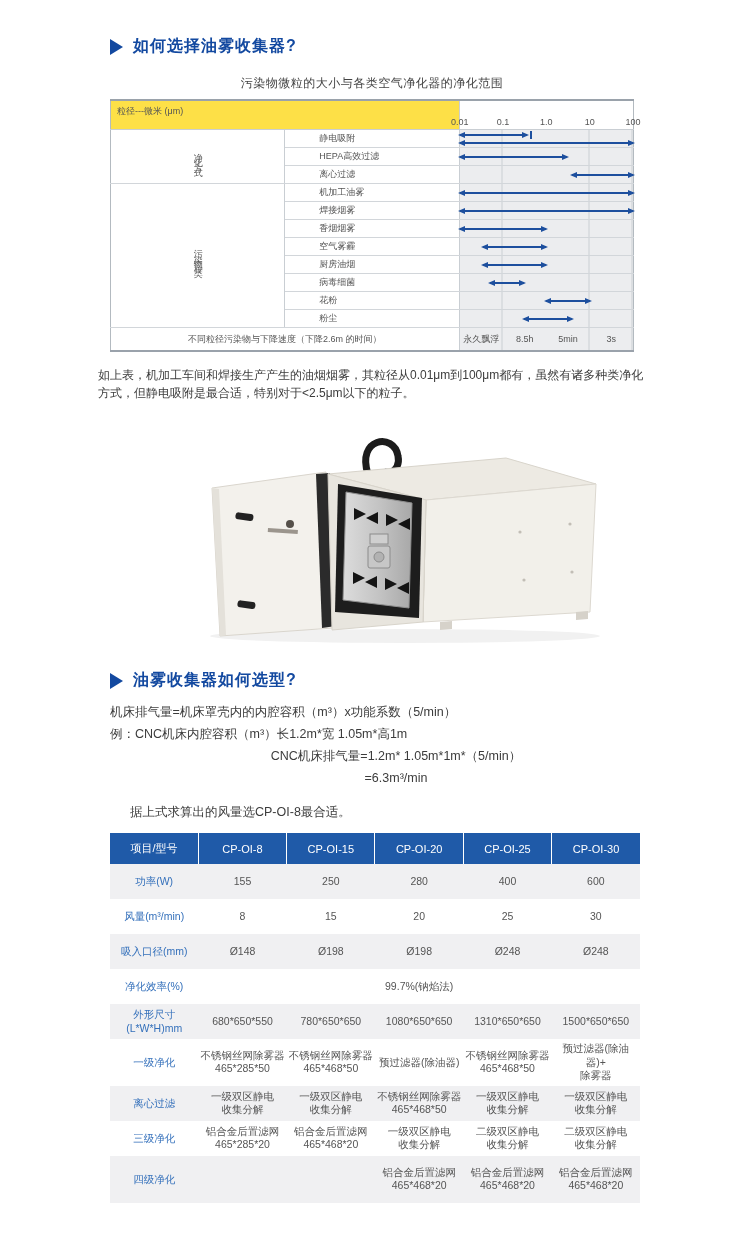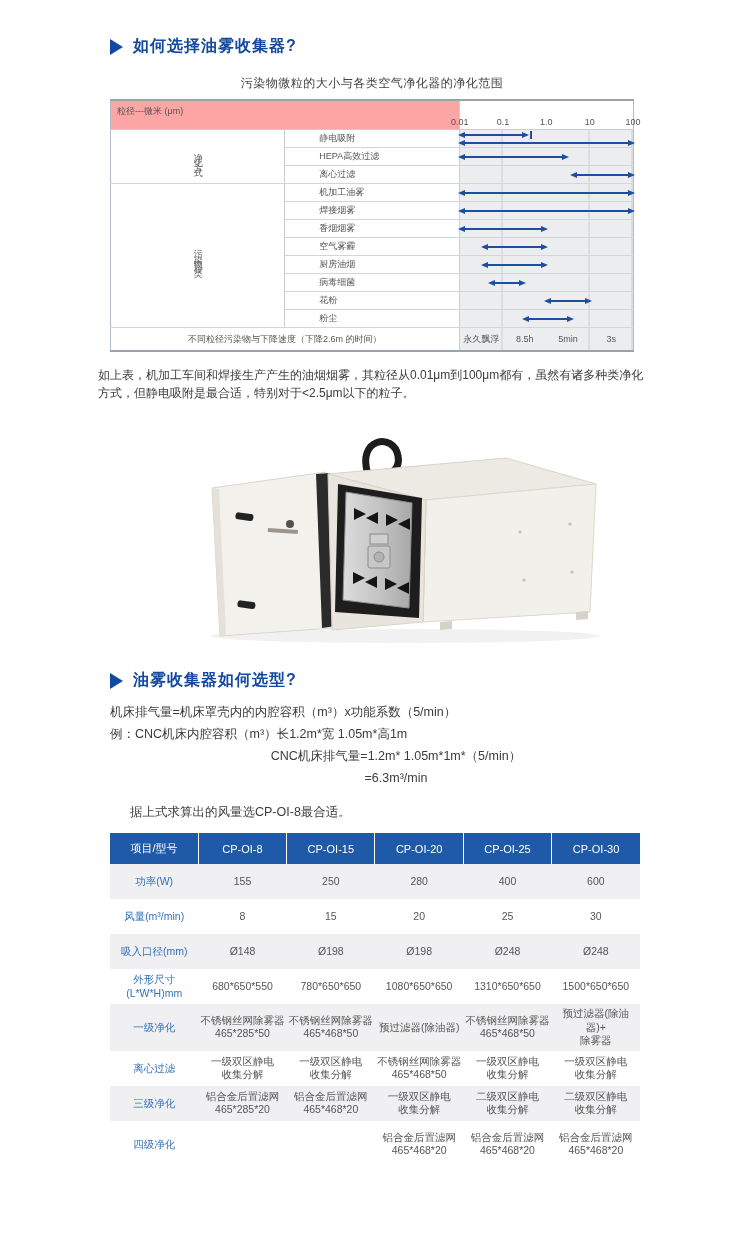--- a/index.html
+++ b/index.html
@@ -20,21 +20,21 @@
   .chart-wrap{margin:18px 0 0 12px;width:524px;}
   .chart-title{text-align:center;font-size:12px;color:#444;margin-bottom:7px;letter-spacing:.5px;}
   table.rc{border-collapse:collapse;table-layout:fixed;width:524px;
            border:1px solid #b3bac0;border-top:2px solid #9aa2ab;border-bottom:2px solid #9aa2ab;}
   .rc td{border-bottom:1px solid #d2d6da;font-size:9px;color:#555;padding:0;}
   .rc .c-group{width:34px;border-right:1px solid #c9ced3;text-align:center;vertical-align:middle;background:#fff;}
   .rc .c-group span{writing-mode:vertical-lr;text-orientation:upright;letter-spacing:5px;font-size:9px;color:#555;}
   .rc .c-label{width:138px;border-right:1px solid #c9ced3;padding-left:34px;background:#fff;height:17px;}
   .rc .c-plot{position:relative;height:17px;background:
       repeating-linear-gradient(to right,#ecedef 0,#ecedef calc(25% - 1px),#c9ced3 calc(25% - 1px),#c9ced3 25%);}
-  .rc .rc-head td{background:#fca5a5;height:24px;border-bottom:1px solid #c9ced3;}
+  .rc .rc-head td{background:#fde047;height:24px;border-bottom:1px solid #c9ced3;}
   .rc .rc-head .axis{padding-left:6px;font-size:9px;color:#555;vertical-align:top;padding-top:4px;border-right:1px solid #c9ced3;}
   .rc .rc-head .ticks{position:relative;background:#fff;}
   .rc .tick{position:absolute;bottom:2px;transform:translateX(-50%);font-size:9px;color:#555;}
   .t0{left:0}.t1{left:25%}.t2{left:50%}.t3{left:75%}.t4{left:100%}
   
   .arrow{position:absolute;top:50%;height:2px;margin-top:-1px;background:#1d4f9e;}
   .arrow::before{content:"";position:absolute;left:-2px;top:50%;transform:translateY(-50%);
       border-top:3.5px solid transparent;border-bottom:3.5px solid transparent;border-right:7px solid #1d4f9e;}
   .arrow::after{content:"";position:absolute;right:-2px;top:50%;transform:translateY(-50%);
       border-top:3.5px solid transparent;border-bottom:3.5px solid transparent;border-left:7px solid #1d4f9e;}
@@ -280,20 +280,24 @@
         </tr>
         <tr>
           <td class="rlabel">吸入口径(mm)</td>
           <td>Ø148</td>
           <td>Ø198</td>
           <td>Ø198</td>
           <td>Ø248</td>
           <td>Ø248</td>
         </tr>
         <tr>
+          <td class="rlabel">净化效率(%)</td>
+          <td colspan="5">99.7%(钠焰法)</td>
+        </tr>
+        <tr>
           <td class="rlabel">外形尺寸(L*W*H)mm</td>
           <td>680*650*550</td>
           <td>780*650*650</td>
           <td>1080*650*650</td>
           <td>1310*650*650</td>
           <td>1500*650*650</td>
         </tr>
         <tr>
           <td class="rlabel">一级净化</td>
           <td>不锈钢丝网除雾器

